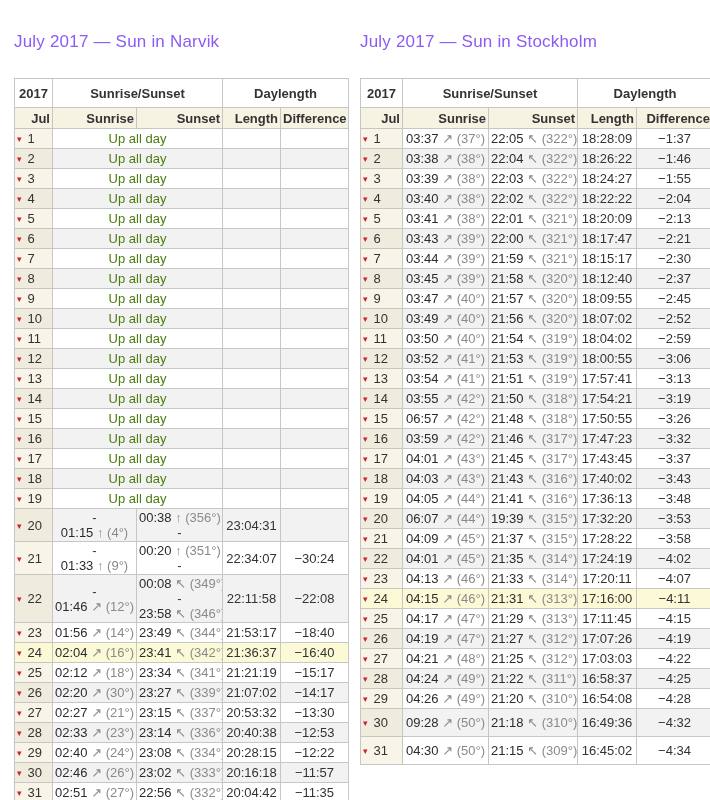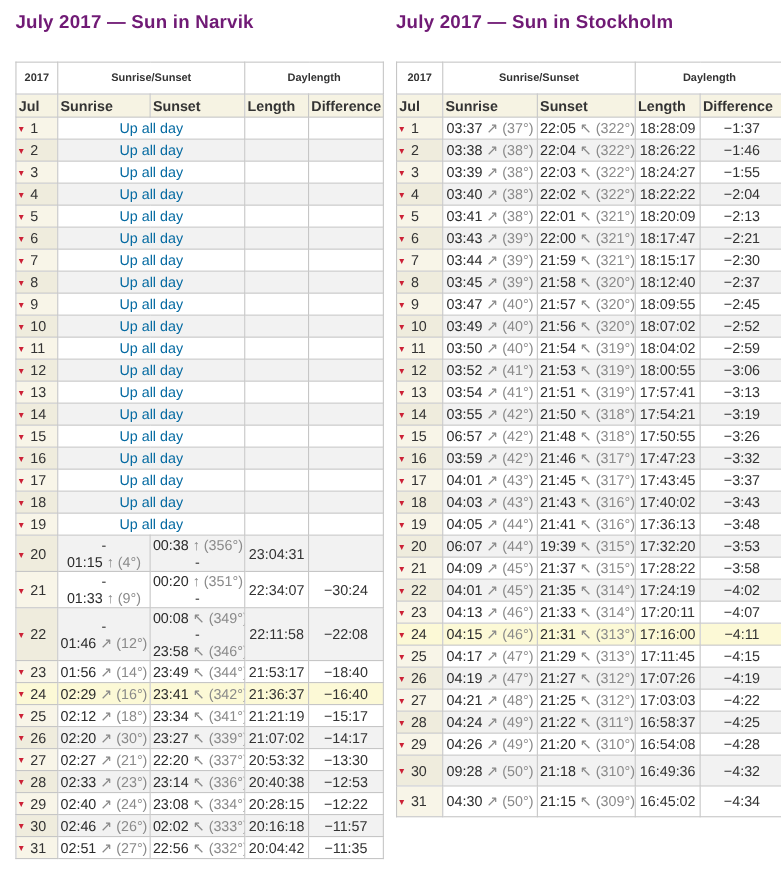--- a/index.html
+++ b/index.html
@@ -5,44 +5,44 @@
   html,body { margin:0; padding:0; }
   body {
     width:710px; height:800px; overflow:hidden; background:#fff;
     font-family:"Liberation Sans", sans-serif; color:#333;
   }
   .page { position:relative; width:710px; height:800px; }
   .col { position:absolute; top:8px; }
   .col-left  { left:14px;  width:334px; }
   .col-right { left:360px; width:352px; }
   h2.title {
-    font-size:17px; font-weight:700; color:#701a75;
-    margin:2px 0 26px 0; letter-spacing:0.2px;
+    font-size:17px; font-weight:400; color:#8b5cf6;
+    margin:24px 0 26px 0; letter-spacing:0.2px;
   }
   table.sun {
     border-collapse:collapse; table-layout:fixed; width:100%;
     font-size:13px; color:#333;
   }
   table.sun th, table.sun td { border:1px solid #c6c6c6; padding:1px 2px; overflow:hidden; }
-  tr.hrow1 th { background:#fff; font-weight:bold; height:26px; text-align:center; font-size:10px; }
-  tr.hrow2 th { background:#f6f3e3; font-weight:bold; height:18px; text-align:left; font-size:13px; }
+  tr.hrow1 th { background:#fff; font-weight:bold; height:26px; text-align:center; font-size:13px; }
+  tr.hrow2 th { background:#f6f3e3; font-weight:bold; height:18px; text-align:right; font-size:13px; }
   tr.data-row { height:20px; }
   td.day-cell {
     background:#f8f5e8; text-align:left; padding-left:7px; white-space:nowrap; cursor:pointer;
   }
   tr.even td.day-cell { background:#efecdd; }
   td.c { background:#fff; text-align:center; }
   tr.even td.c { background:#f2f2f2; }
   tr.highlight td.c, tr.highlight td.day-cell { background:#fcf9d6; }
   .tri { color:#cc2036; font-size:9px; margin-right:6px; position:relative; top:-1px; }
   .daynum { color:#333; }
   .sun-line { line-height:15px; white-space:nowrap; }
   .time { color:#2b2b2b; }
   .gray { color:#8a8a8a; }
-  td.up-cell { font-size:13px; color:#0369a1; }
+  td.up-cell { font-size:13px; color:#4d7c0f; }
   td.len-cell, td.diff-cell { text-align:center; white-space:nowrap; }
   
   table.tbl-1 tbody tr:nth-last-child(-n+2) { height:28px; }
 </style>
 </head>
 <body>
 
 <div class="page">
 
   <div class="col col-left">
@@ -231,21 +231,21 @@
             </td>
             <td class="c sun-cell">
               <div class="sun-line"><span class="time">23:49</span><span class="gray"> ↖ (344°)</span></div>
             </td>
             <td class="c len-cell">21:53:17</td>
             <td class="c diff-cell">−18:40</td>
           </tr>
           <tr class="data-row even highlight">
             <td class="day-cell"><span class="tri">▾</span><span class="daynum">24</span></td>
             <td class="c sun-cell">
-              <div class="sun-line"><span class="time">02:29</span><span class="gray"> ↗ (16°)</span></div>
+              <div class="sun-line"><span class="time">02:04</span><span class="gray"> ↗ (16°)</span></div>
             </td>
             <td class="c sun-cell">
               <div class="sun-line"><span class="time">23:41</span><span class="gray"> ↖ (342°)</span></div>
             </td>
             <td class="c len-cell">21:36:37</td>
             <td class="c diff-cell">−16:40</td>
           </tr>
           <tr class="data-row">
             <td class="day-cell"><span class="tri">▾</span><span class="daynum">25</span></td>
             <td class="c sun-cell">
@@ -267,21 +267,21 @@
             </td>
             <td class="c len-cell">21:07:02</td>
             <td class="c diff-cell">−14:17</td>
           </tr>
           <tr class="data-row">
             <td class="day-cell"><span class="tri">▾</span><span class="daynum">27</span></td>
             <td class="c sun-cell">
               <div class="sun-line"><span class="time">02:27</span><span class="gray"> ↗ (21°)</span></div>
             </td>
             <td class="c sun-cell">
-              <div class="sun-line"><span class="time">22:20</span><span class="gray"> ↖ (337°)</span></div>
+              <div class="sun-line"><span class="time">23:15</span><span class="gray"> ↖ (337°)</span></div>
             </td>
             <td class="c len-cell">20:53:32</td>
             <td class="c diff-cell">−13:30</td>
           </tr>
           <tr class="data-row even">
             <td class="day-cell"><span class="tri">▾</span><span class="daynum">28</span></td>
             <td class="c sun-cell">
               <div class="sun-line"><span class="time">02:33</span><span class="gray"> ↗ (23°)</span></div>
             </td>
             <td class="c sun-cell">
@@ -300,21 +300,21 @@
             </td>
             <td class="c len-cell">20:28:15</td>
             <td class="c diff-cell">−12:22</td>
           </tr>
           <tr class="data-row even">
             <td class="day-cell"><span class="tri">▾</span><span class="daynum">30</span></td>
             <td class="c sun-cell">
               <div class="sun-line"><span class="time">02:46</span><span class="gray"> ↗ (26°)</span></div>
             </td>
             <td class="c sun-cell">
-              <div class="sun-line"><span class="time">02:02</span><span class="gray"> ↖ (333°)</span></div>
+              <div class="sun-line"><span class="time">23:02</span><span class="gray"> ↖ (333°)</span></div>
             </td>
             <td class="c len-cell">20:16:18</td>
             <td class="c diff-cell">−11:57</td>
           </tr>
           <tr class="data-row">
             <td class="day-cell"><span class="tri">▾</span><span class="daynum">31</span></td>
             <td class="c sun-cell">
               <div class="sun-line"><span class="time">02:51</span><span class="gray"> ↗ (27°)</span></div>
             </td>
             <td class="c sun-cell">

